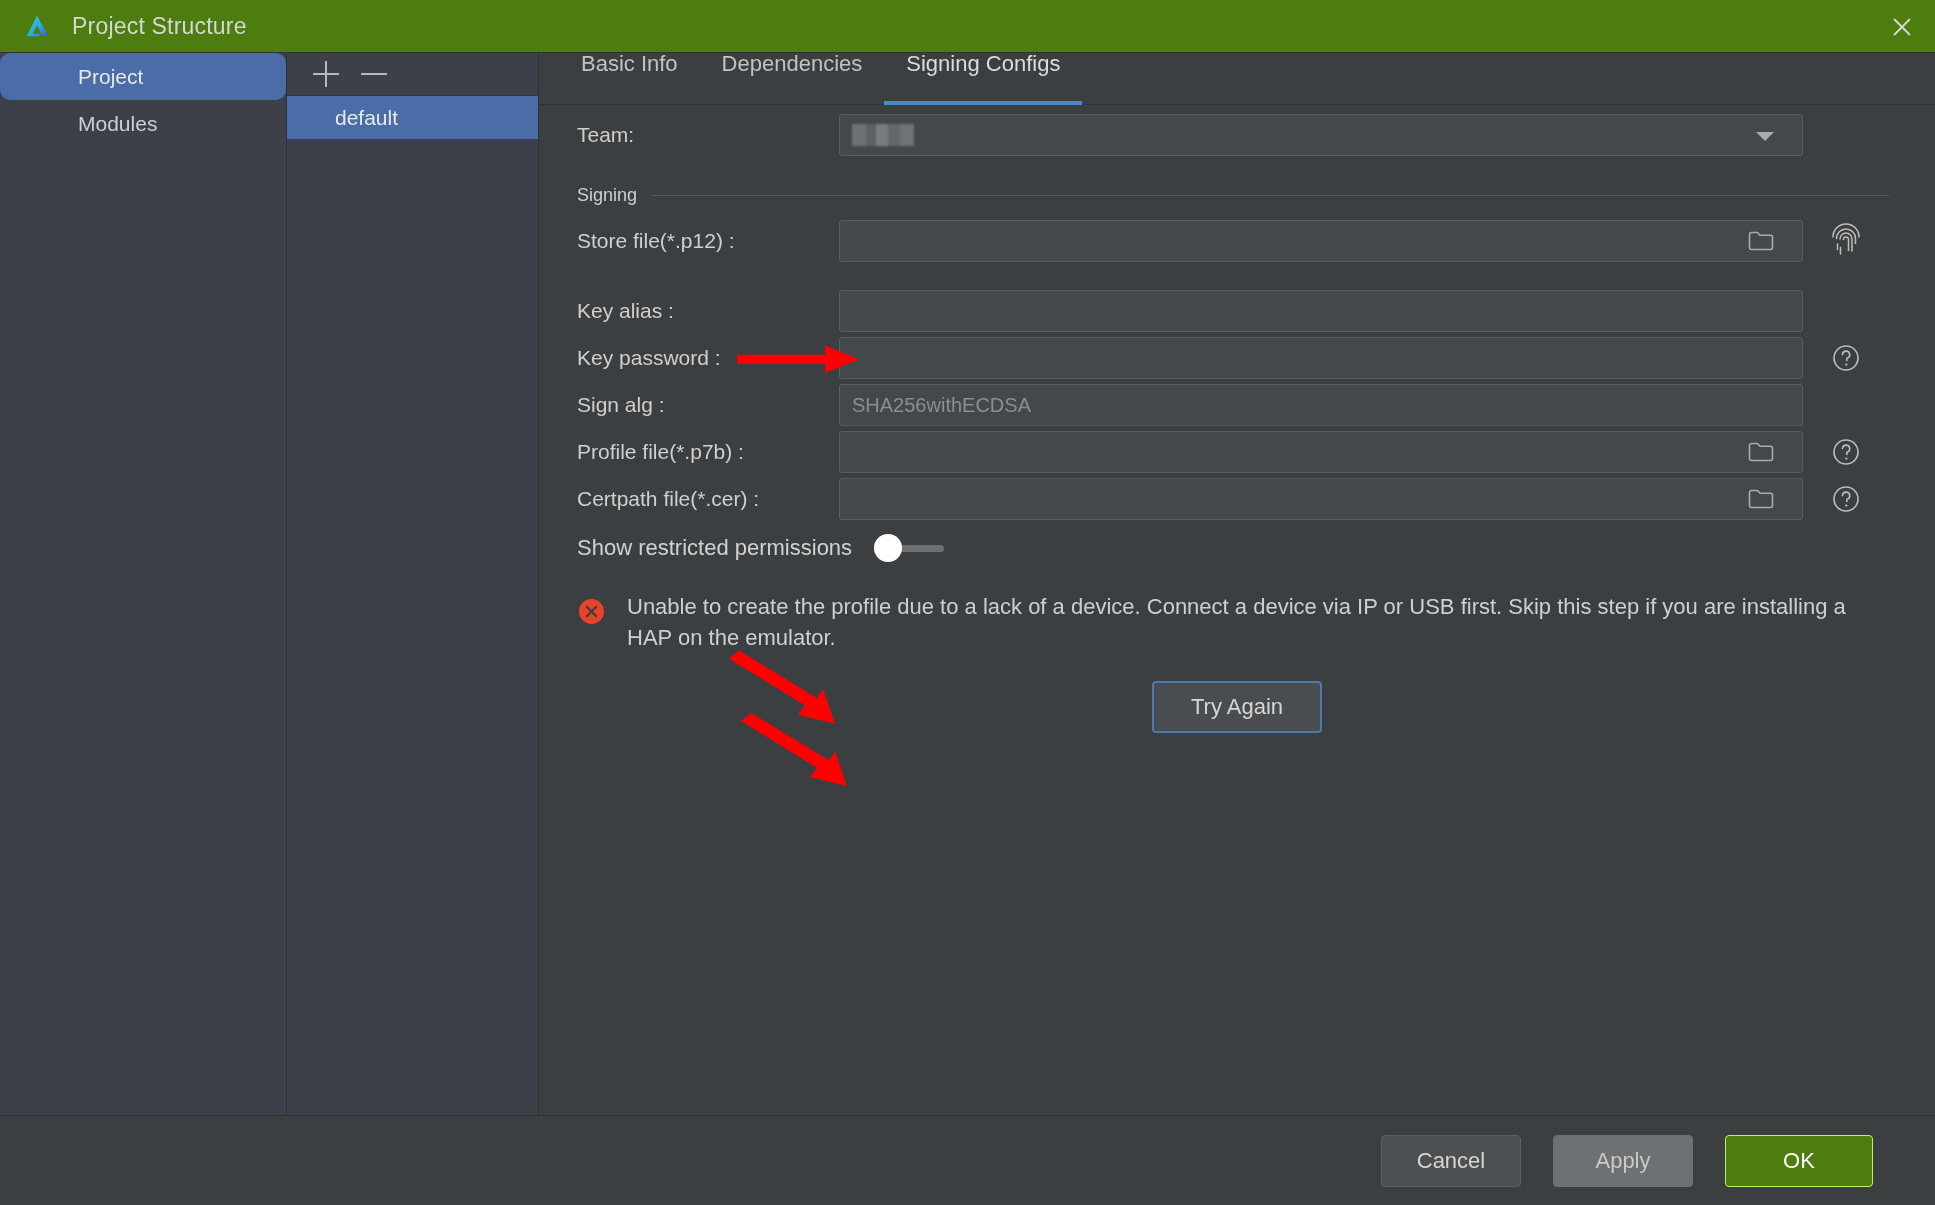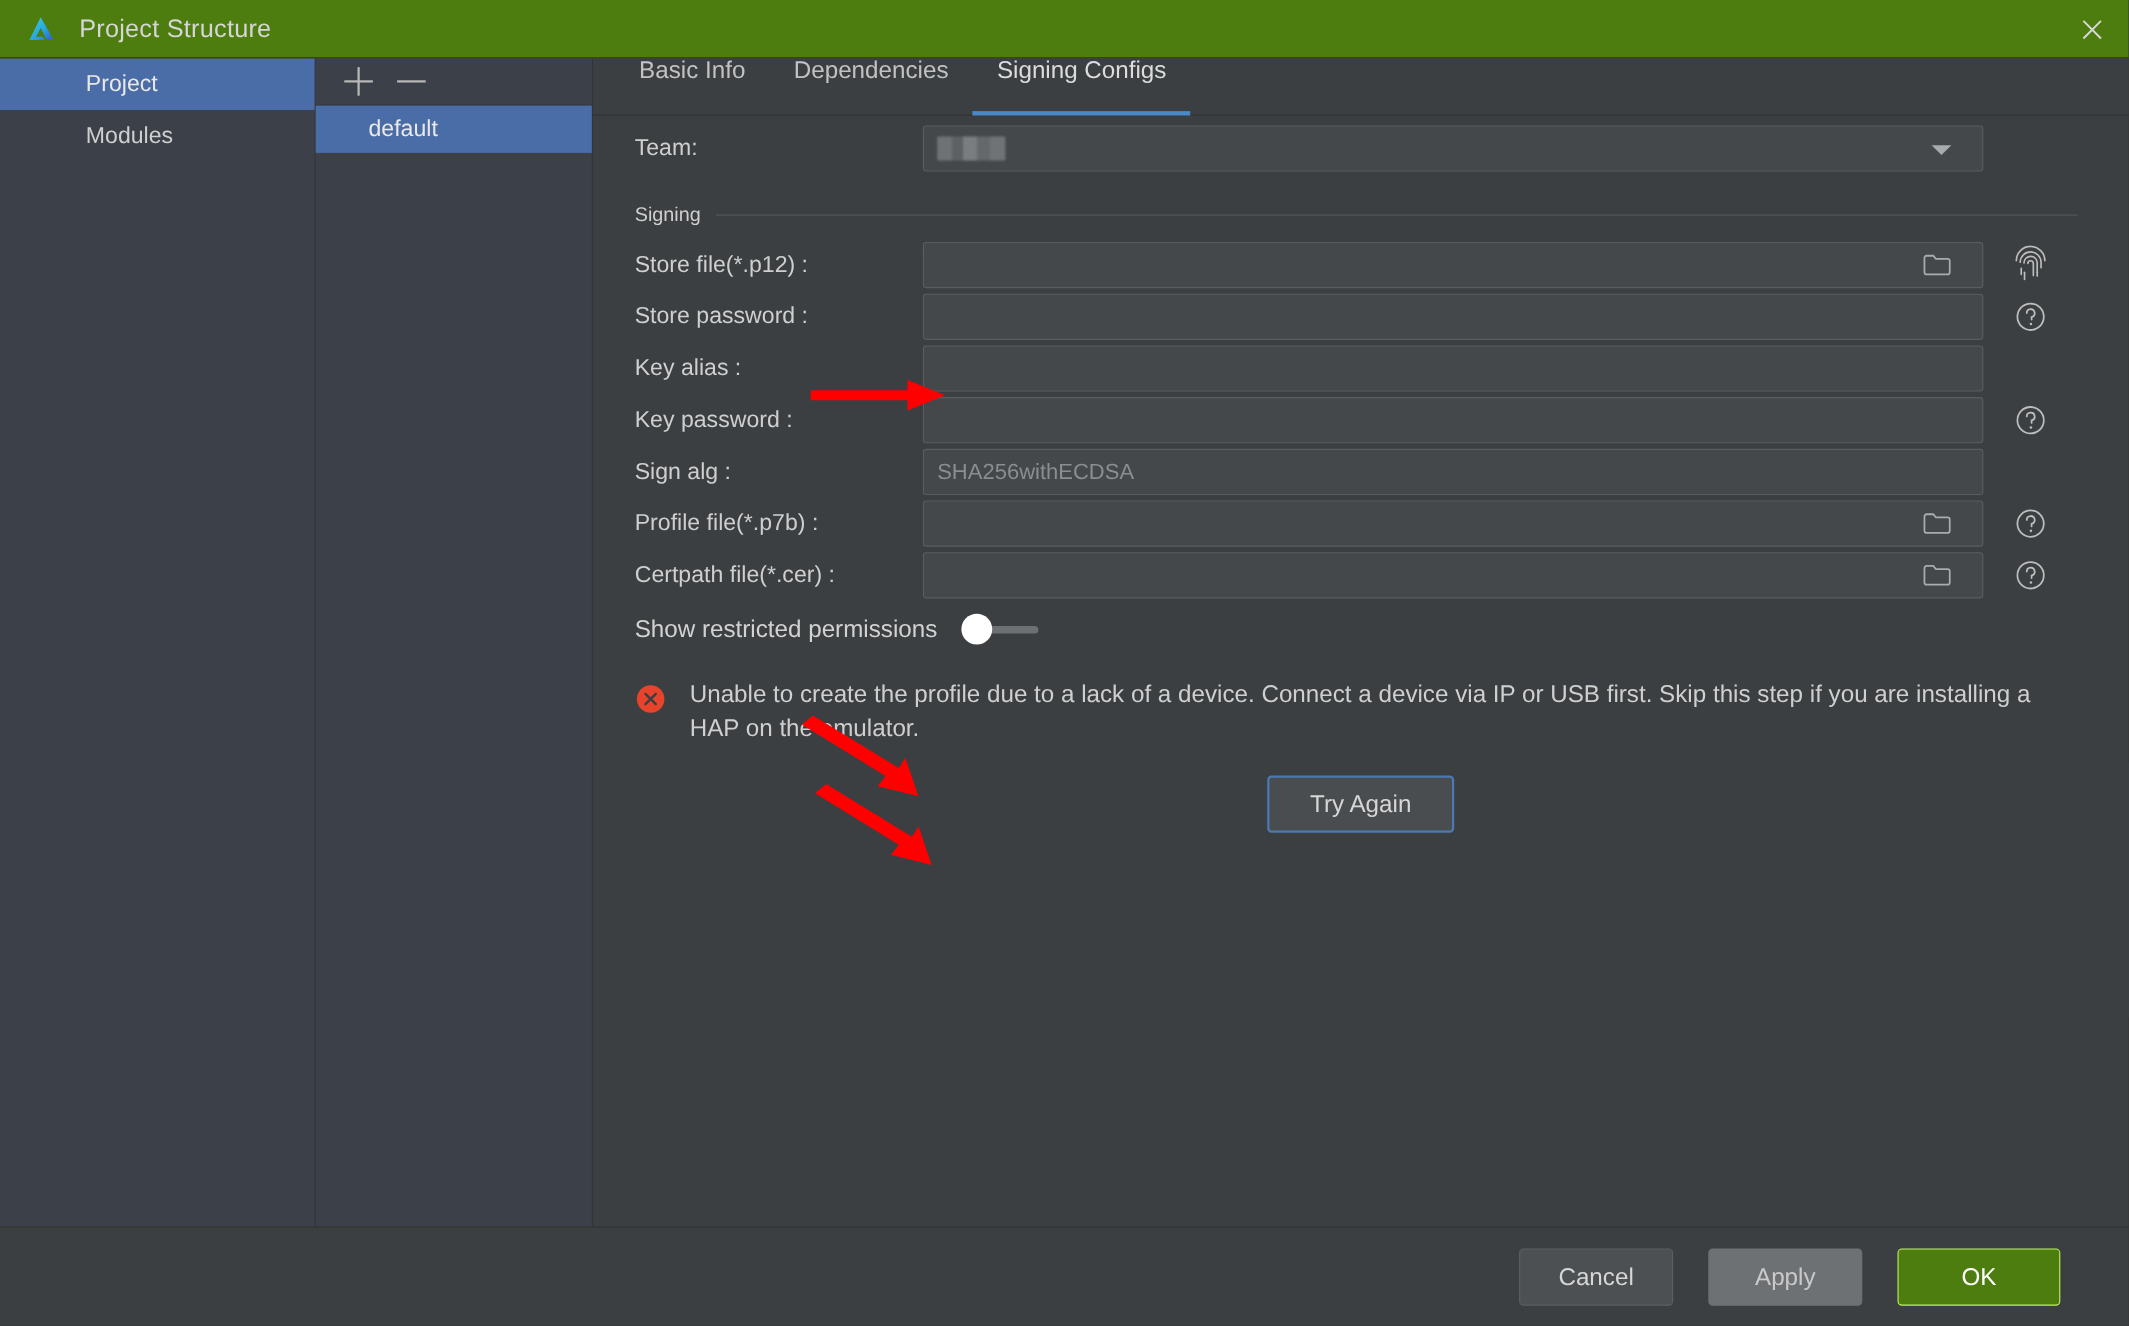--- a/index.html
+++ b/index.html
@@ -44,21 +44,21 @@
     background: #3c4149;
     border-right: 1px solid #2f3338;
     padding-top: 0;
   }
   .nav-item {
     height: 47px; display: flex; align-items: center;
     padding-left: 78px;
     font-size: 21px; color: #cfcfcf;
     cursor: pointer;
   }
-  .nav-item.selected { background: #4a6da7; color: #e8e8e8; }
+  .nav-item.selected { background: #4a6da7; color: #e8e8e8; border-radius: 10px; }
   
   .configcol {
     width: 252px; flex: 0 0 252px;
     background: #3c4149;
     border-right: 1px solid #2f3338;
     display: flex; flex-direction: column;
   }
   .config-toolbar {
     height: 43px; display: flex; align-items: center;
     padding-left: 26px; gap: 22px;
@@ -313,33 +313,20 @@
               <path d="M14.5 16.5a2.5 2.5 0 0 1 5 0v11"></path>
               <path d="M8.5 21v5.5"></path>
               <path d="M23 24.5v3.5"></path>
               <path d="M11.5 24.5v6.5"></path>
             </svg>
           </div>
         </div>
 
         <div class="spacer-row"></div>
 
-        <div class="row">
-          <span class="lbl">Store password :</span>
-          <div class="field">
-            <span></span>
-          </div>
-          <div class="icon-slot">
-            <svg width="32" height="32" viewBox="0 0 32 32" fill="none" stroke="#bdbdbd" stroke-width="1.6">
-              <circle cx="16" cy="16" r="12"></circle>
-              <path d="M12.5 12.6a3.6 3.6 0 1 1 4.4 3.6v2.3" stroke-linecap="round"></path>
-              <circle cx="16.3" cy="22.6" r="1.15" fill="#bdbdbd" stroke="none"></circle>
-            </svg>
-          </div>
-        </div>
 
         <div class="spacer-row"></div>
 
         <div class="row">
           <span class="lbl">Key alias :</span>
           <div class="field">
             <span></span>
           </div>
           <div class="icon-slot"></div>
         </div>

